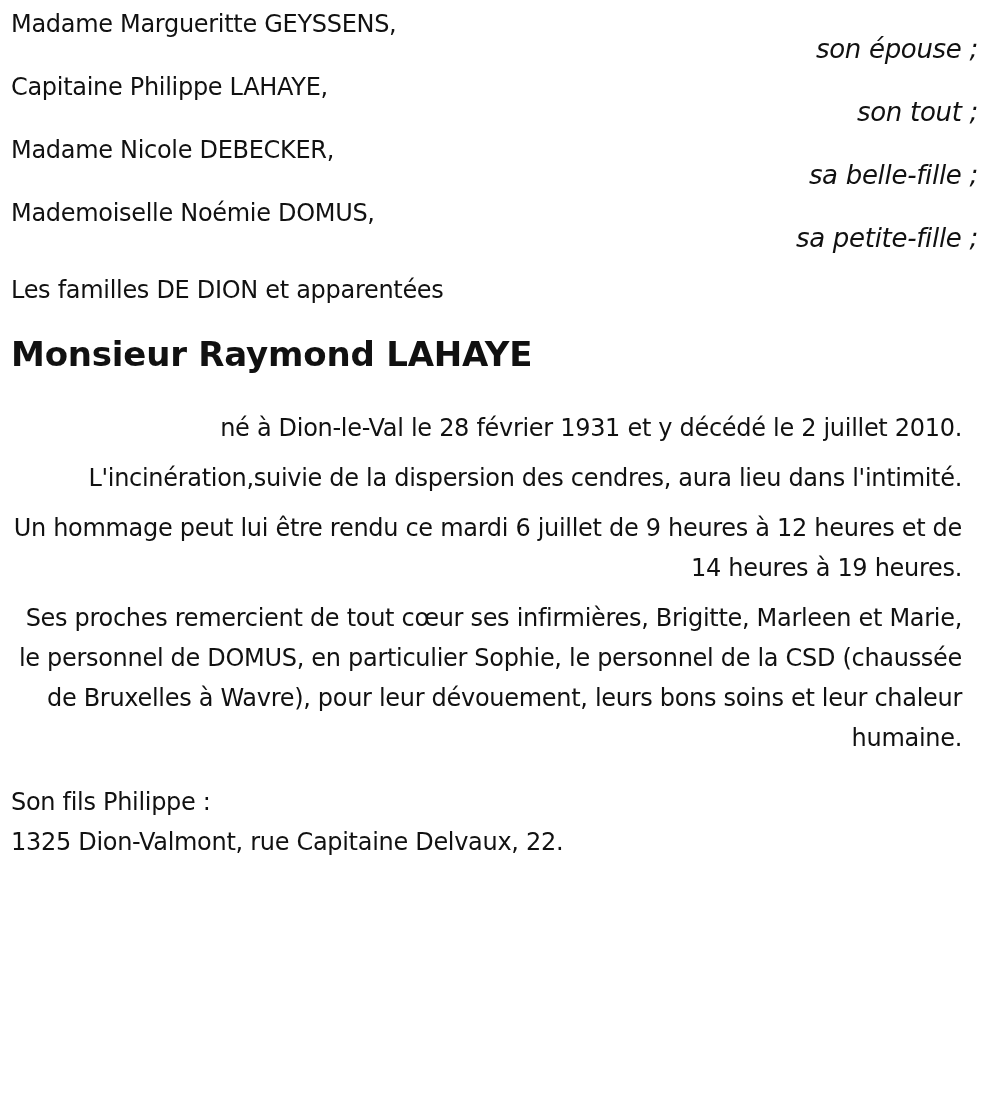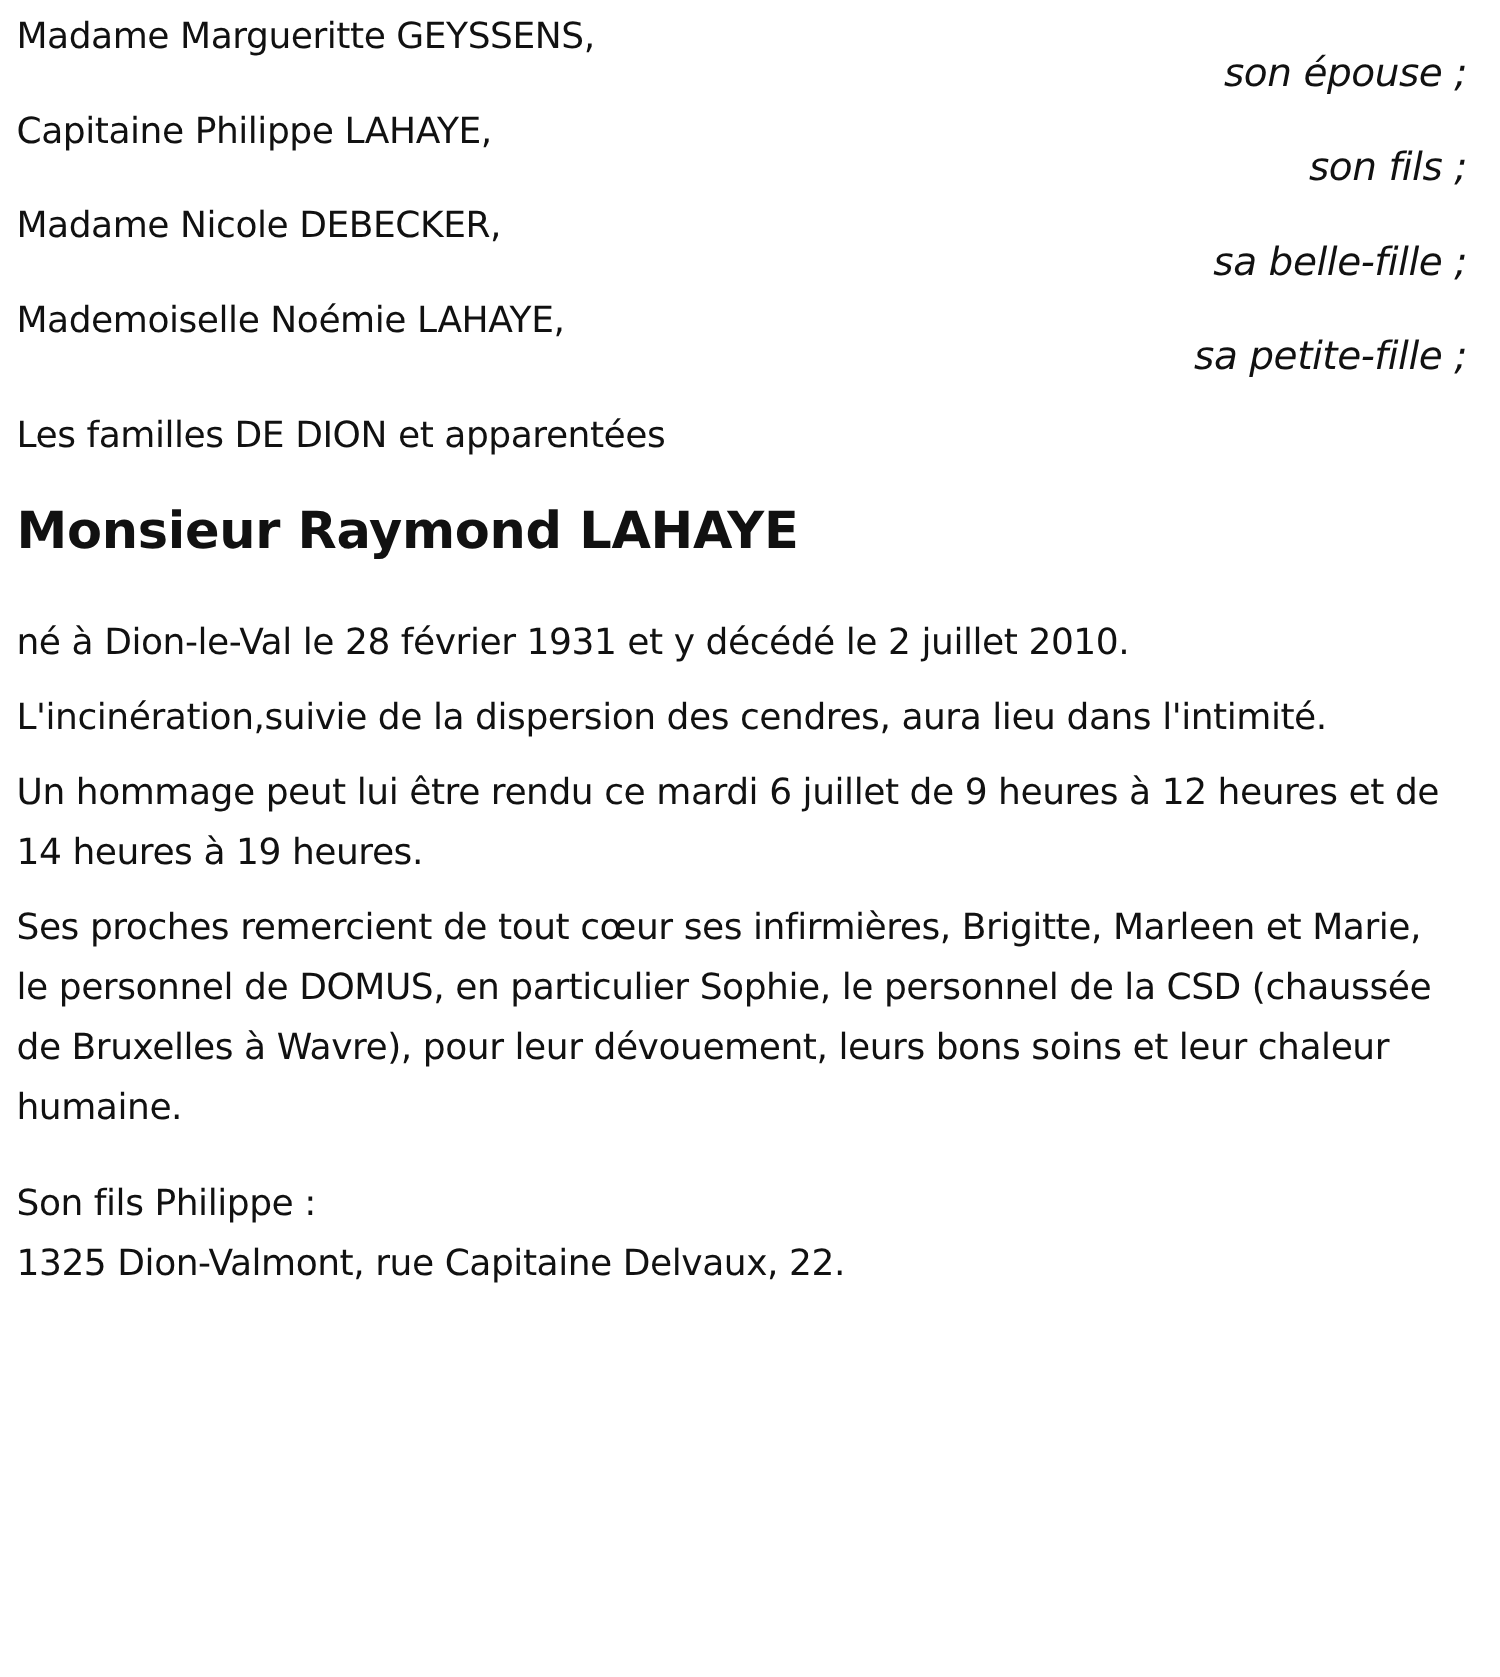--- a/index.html
+++ b/index.html
@@ -68,21 +68,22 @@
       line-height: 48px;
       letter-spacing: -0.2px;
     }
     .details {
       margin-top: 30px;
     }
     .detail-para {
       font-size: 24px;
       letter-spacing: -0.3px;
       line-height: 40px;
-      margin: 0 4px 10px 0;
+      margin: 0 16px 10px 0;
+      text-align: right;
     }
     .contact {
       margin-top: 24px;
     }
     .contact-line {
       font-size: 24px;
       letter-spacing: -0.3px;
       line-height: 40px;
     }
   </style>
@@ -91,28 +92,28 @@
 
 <div class="page">
 
   <div class="family">
     <div class="relative-row">
       <span class="relative-name">Madame Margueritte GEYSSENS,</span>
       <span class="relative-role">son épouse ;</span>
     </div>
     <div class="relative-row">
       <span class="relative-name">Capitaine Philippe LAHAYE,</span>
-      <span class="relative-role">son fils ;</span>
+      <span class="relative-role">son tout ;</span>
     </div>
     <div class="relative-row">
       <span class="relative-name">Madame Nicole DEBECKER,</span>
       <span class="relative-role">sa belle-fille ;</span>
     </div>
     <div class="relative-row">
-      <span class="relative-name">Mademoiselle Noémie LAHAYE,</span>
+      <span class="relative-name">Mademoiselle Noémie DOMUS,</span>
       <span class="relative-role">sa petite-fille ;</span>
     </div>
     <div class="families-line">Les familles DE DION et apparentées</div>
   </div>
 
 
   <h1 class="deceased-name">Monsieur Raymond LAHAYE</h1>
 
   <div class="details">
     <p class="detail-para">né à Dion-le-Val le 28 février 1931 et y décédé le 2 juillet 2010.</p>

